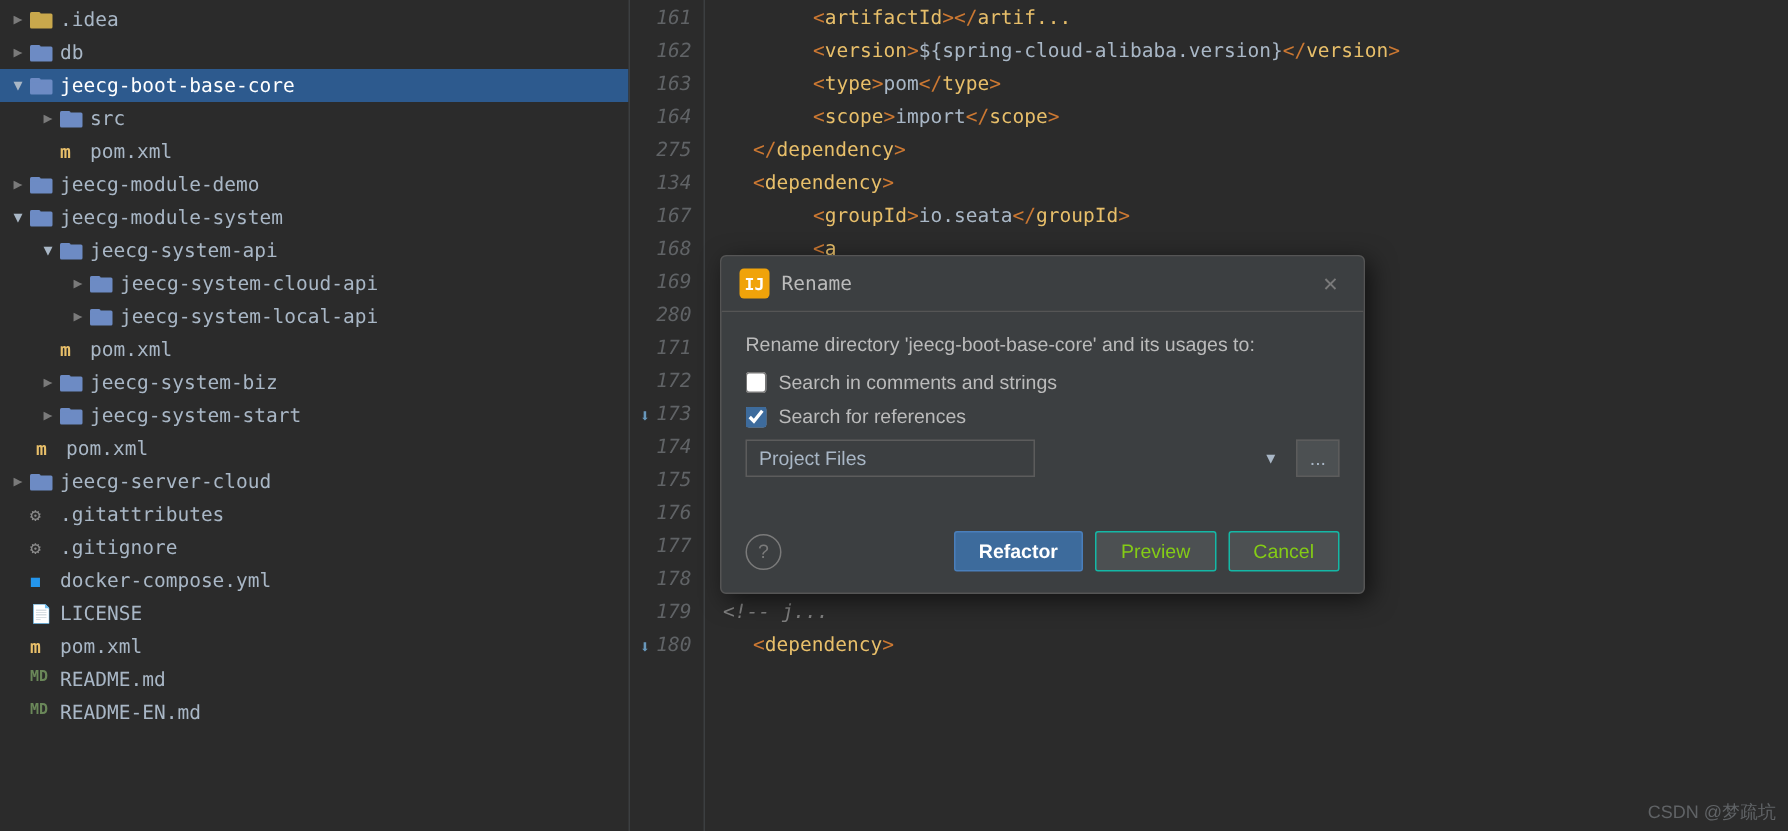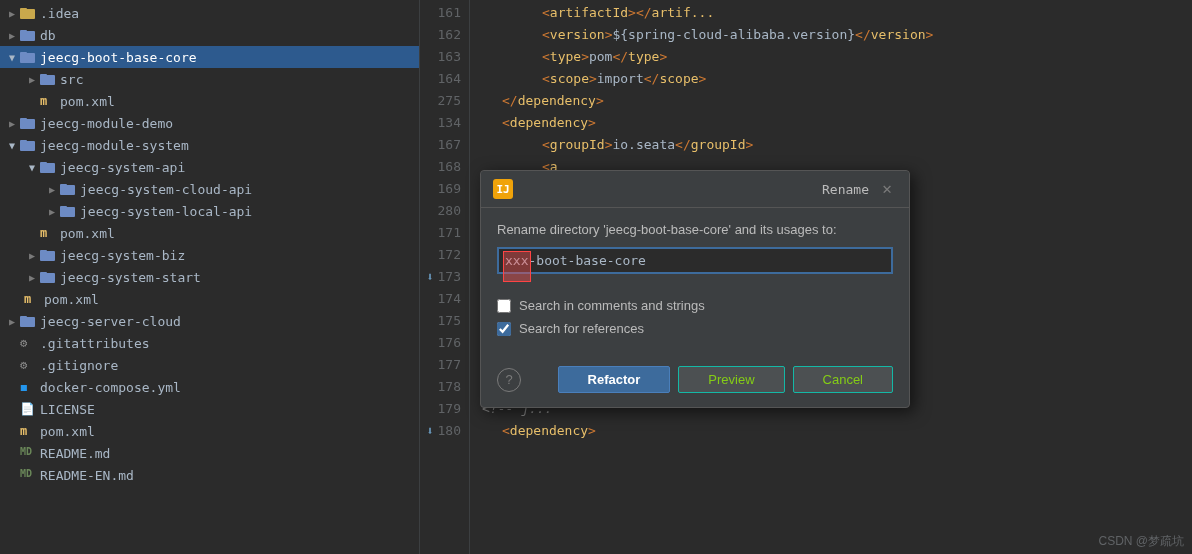--- a/index.html
+++ b/index.html
@@ -82,20 +82,21 @@
       width: 50px;
       background: #2b2b2b;
       color: #606366;
       text-align: right;
       padding-right: 8px;
       padding-top: 2px;
       font-size: 13px;
       line-height: 22px;
       user-select: none;
       border-right: 1px solid #3c3f41;
+      font-style: italic;
     }
 
     .line-number { height: 22px; display: flex; align-items: center; justify-content: flex-end; }
     .line-number.has-icon { position: relative; }
 
     .code-content {
       flex: 1;
       padding-left: 12px;
       padding-top: 2px;
       line-height: 22px;
@@ -159,21 +160,20 @@
       font-size: 11px;
       font-weight: bold;
       color: #fff;
       flex-shrink: 0;
     }
 
     .dialog-title {
       flex: 1;
       color: #bbbbbb;
       font-size: 13px;
-      text-align: right;
     }
 
     .dialog-close {
       color: #7a7a7a;
       cursor: pointer;
       font-size: 16px;
       width: 20px;
       text-align: center;
       line-height: 1;
     }
@@ -305,21 +305,21 @@
       justify-content: center;
       font-size: 13px;
       cursor: pointer;
       background: transparent;
       font-family: 'Segoe UI', Arial, sans-serif;
     }
 
     .spacer { flex: 1; }
 
     .action-btn {
-      padding: 5px 29px;
+      padding: 5px 16px;
       font-size: 13px;
       cursor: pointer;
       font-family: 'Segoe UI', Arial, sans-serif;
       border-radius: 2px;
     }
 
     .btn-primary {
       background: #3d6b9c;
       border: 1px solid #4a7fbb;
       color: #fff;
@@ -708,35 +708,41 @@
 
       <div class="dialog-titlebar">
         <div class="dialog-icon">IJ</div>
         <span class="dialog-title">Rename</span>
         <div class="dialog-close">✕</div>
       </div>
 
       <div class="dialog-body">
         <div class="dialog-description">Rename directory 'jeecg-boot-base-core' and its usages to:</div>
 
-        <div class="rename-input-wrapper">
-          <input type="text" class="rename-input" value="xxx-boot-base-core" style="">
-          <div class="highlight-box"></div>
-        </div>
 
         <div class="checkbox-row">
           <input type="checkbox" style="">
           <label>Search in comments and strings</label>
         </div>
 
         <div class="checkbox-row">
           <input type="checkbox" checked="" style="">
           <label>Search for references</label>
         </div>
 
+        <div class="scope-row">
+          <div class="scope-select-wrapper">
+            <select class="scope-select">
+              <option>Project Files</option>
+              <option>All Places</option>
+              <option>Module 'jeecg-boot-base-core'</option>
+            </select>
+          </div>
+          <button class="scope-btn">...</button>
+        </div>
       </div>
 
       <div class="dialog-footer">
         <button class="help-btn">?</button>
         <div class="spacer"></div>
         <button class="action-btn btn-primary">Refactor</button>
         <button class="action-btn btn-secondary">Preview</button>
         <button class="action-btn btn-secondary">Cancel</button>
       </div>
     </div>

